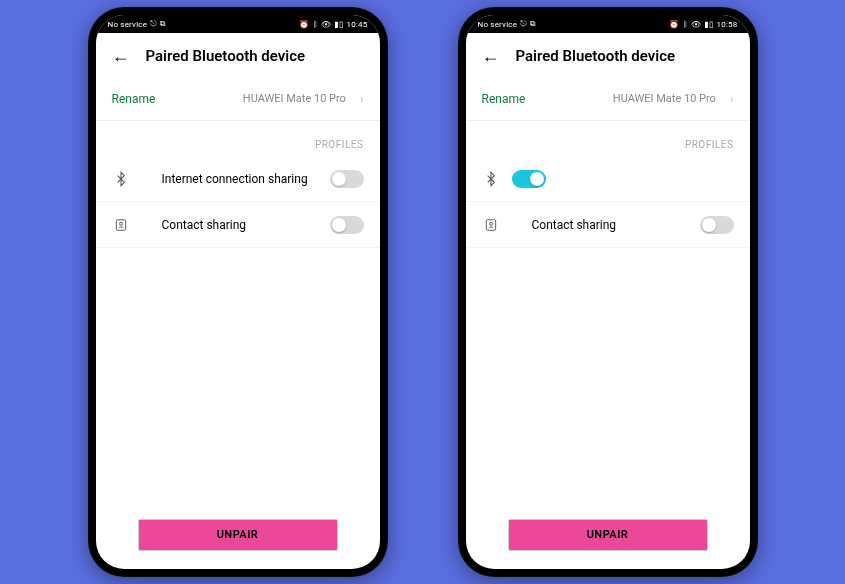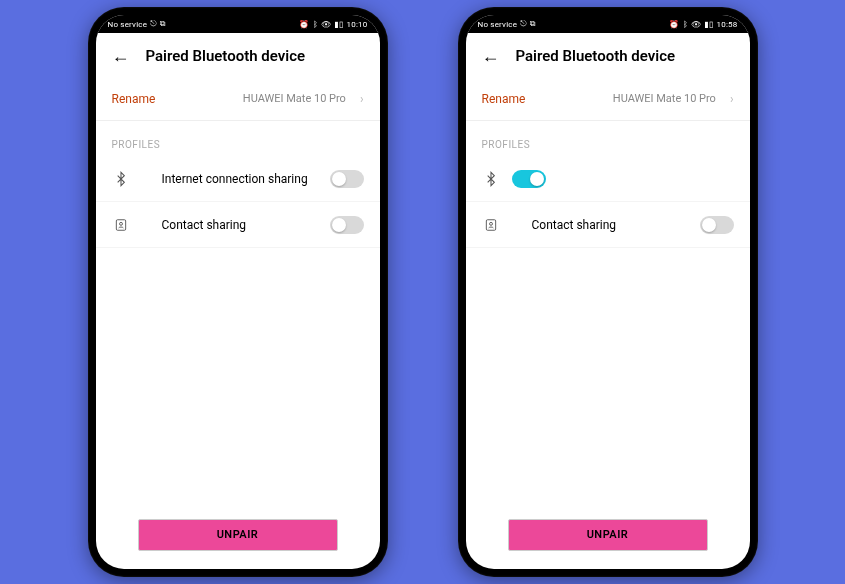--- a/index.html
+++ b/index.html
@@ -69,29 +69,30 @@
   }
   
   .row {
     display: flex;
     align-items: center;
     padding: 12px 16px;
     border-bottom: 1px solid #eee;
     min-height: 44px;
   }
   .row.rename { justify-content: space-between; }
-  .row-label { font-size: 12px; color: #c2410c; }
+  .row-label { font-size: 12px; color: #15803d; }
   .row-value { font-size: 11px; color: #888; display:flex; align-items:center; gap:14px;}
   .chev { color:#bbb; font-size:12px; }
   
   .section {
     padding: 18px 16px 6px;
     font-size: 10px;
     color: #aaa;
     letter-spacing: .5px;
+    text-align: right;
   }
   
   .prow {
     display:flex;
     align-items:center;
     padding: 10px 16px;
     gap: 12px;
     border-bottom: 1px solid #f4f4f4;
     min-height: 46px;
   }
@@ -160,21 +161,21 @@
       <div class="status-left">
         <span>No service</span>
         <span class="ico">⎋</span>
         <span class="ico">⧉</span>
       </div>
       <div class="status-right">
         <span class="ico">⏰</span>
         <span class="ico">ᛒ</span>
         <span class="ico">👁</span>
         <span class="ico">▮▯</span>
-        <span>10:10</span>
+        <span>10:45</span>
       </div>
     </div>
 
     <div class="header">
       <span class="back-arrow">←</span>
       <span class="header-title">Paired Bluetooth device</span>
     </div>
 
     <div class="row rename">
       <span class="row-label">Rename</span>

